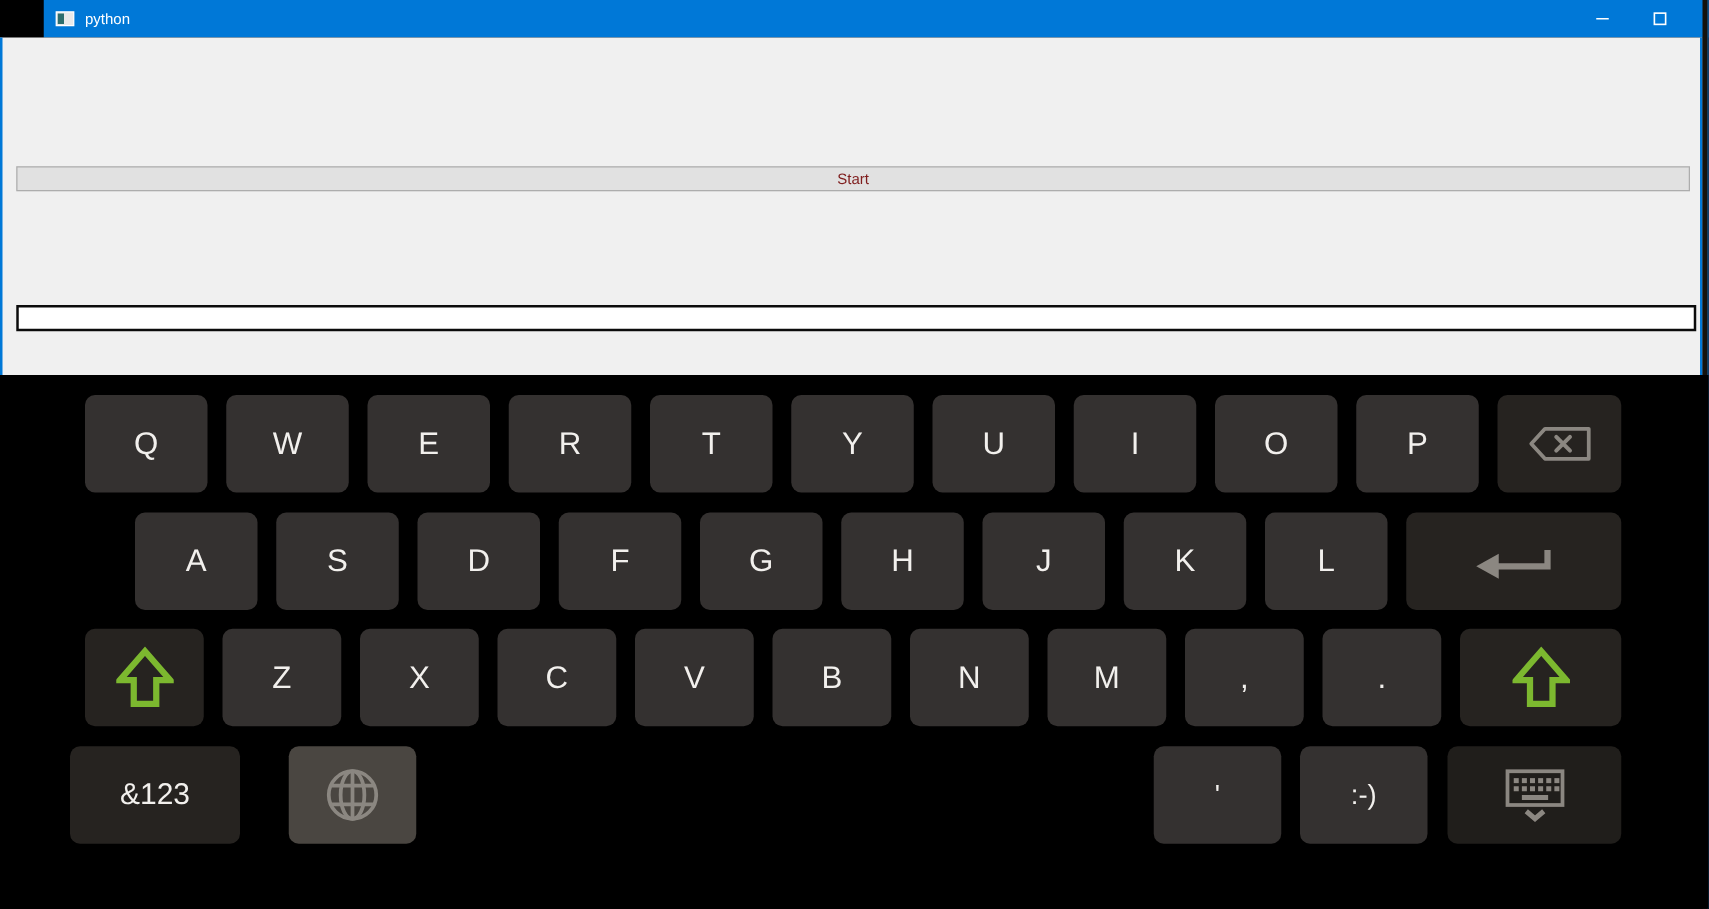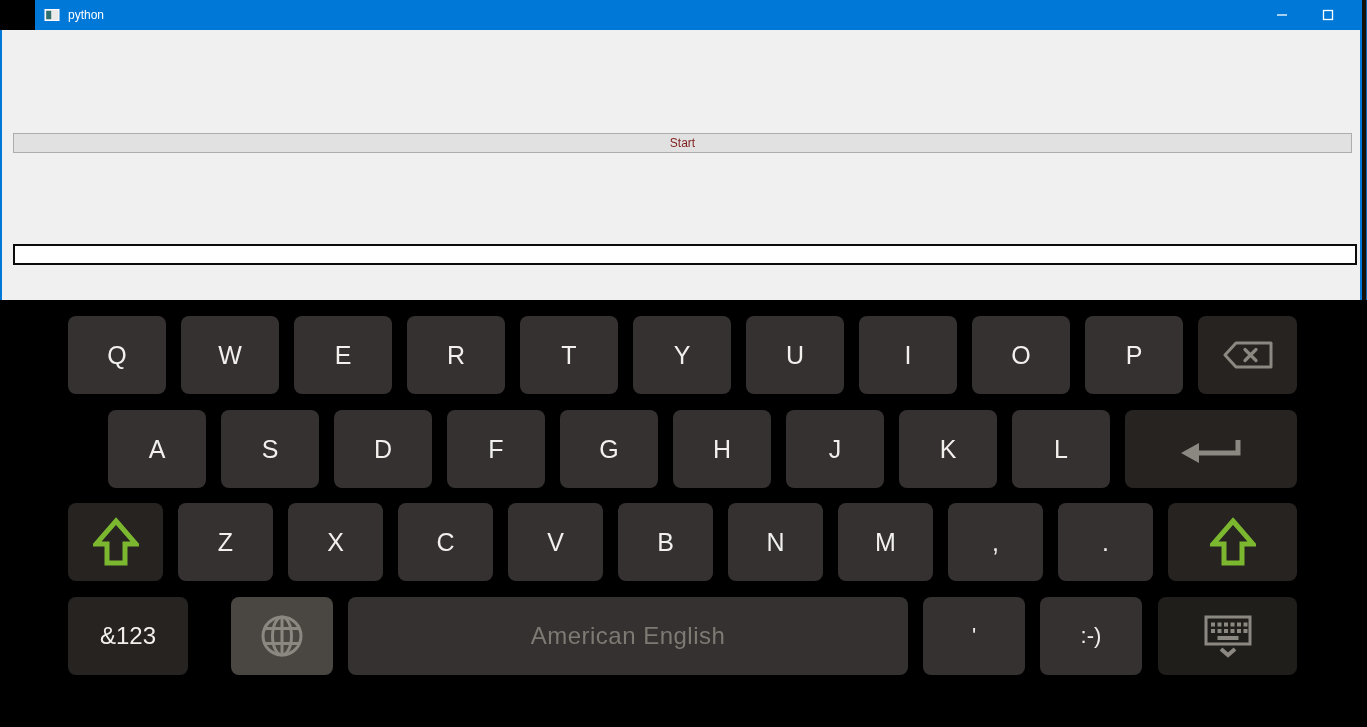--- a/index.html
+++ b/index.html
@@ -137,29 +137,28 @@
     <div class="key" style="left:948px;width:95px">,</div>
     <div class="key" style="left:1058px;width:95px">.</div>
     <div class="key dark" style="left:1168px;width:129px">
       <svg width="46" height="50" viewBox="0 0 46 50">
         <path d="M23 4 L43 27 H32 V46 H14 V27 H3 Z" fill="none" stroke="#7cb82f" stroke-width="5" stroke-linejoin="miter"></path>
       </svg>
     </div>
   </div>
 
   <div class="kb-row row4">
-    <div class="key dark sym" style="left:68px;width:120px">&amp;123</div>
+    <div class="key dark sym" style="left:56px;width:136px">&amp;123</div>
     <div class="key globe" style="left:231px;width:102px">
       <svg width="46" height="46" viewBox="0 0 46 46">
         <circle cx="23" cy="23" r="19" fill="none" stroke="#8b8781" stroke-width="3"></circle>
         <ellipse cx="23" cy="23" rx="9.5" ry="19" fill="none" stroke="#8b8781" stroke-width="3"></ellipse>
         <path d="M23 4 V42 M6 15.5 H40 M6 30.5 H40" stroke="#8b8781" stroke-width="3" fill="none"></path>
       </svg>
     </div>
-    <div class="key space" style="left:348px;width:560px">American English</div>
     <div class="key small" style="left:923px;width:102px">'</div>
     <div class="key small" style="left:1040px;width:102px">:-)</div>
     <div class="key darkest" style="left:1158px;width:139px">
       <svg width="50" height="43" viewBox="0 0 50 43">
         <rect x="3" y="2" width="44" height="27" fill="none" stroke="#8b8781" stroke-width="3"></rect>
         <g fill="#8b8781">
           <rect x="8" y="7.5" width="4" height="4"></rect>
             <rect x="14.5" y="7.5" width="4" height="4"></rect>
           <rect x="21" y="7.5" width="4" height="4"></rect>
             <rect x="27.5" y="7.5" width="4" height="4"></rect>

